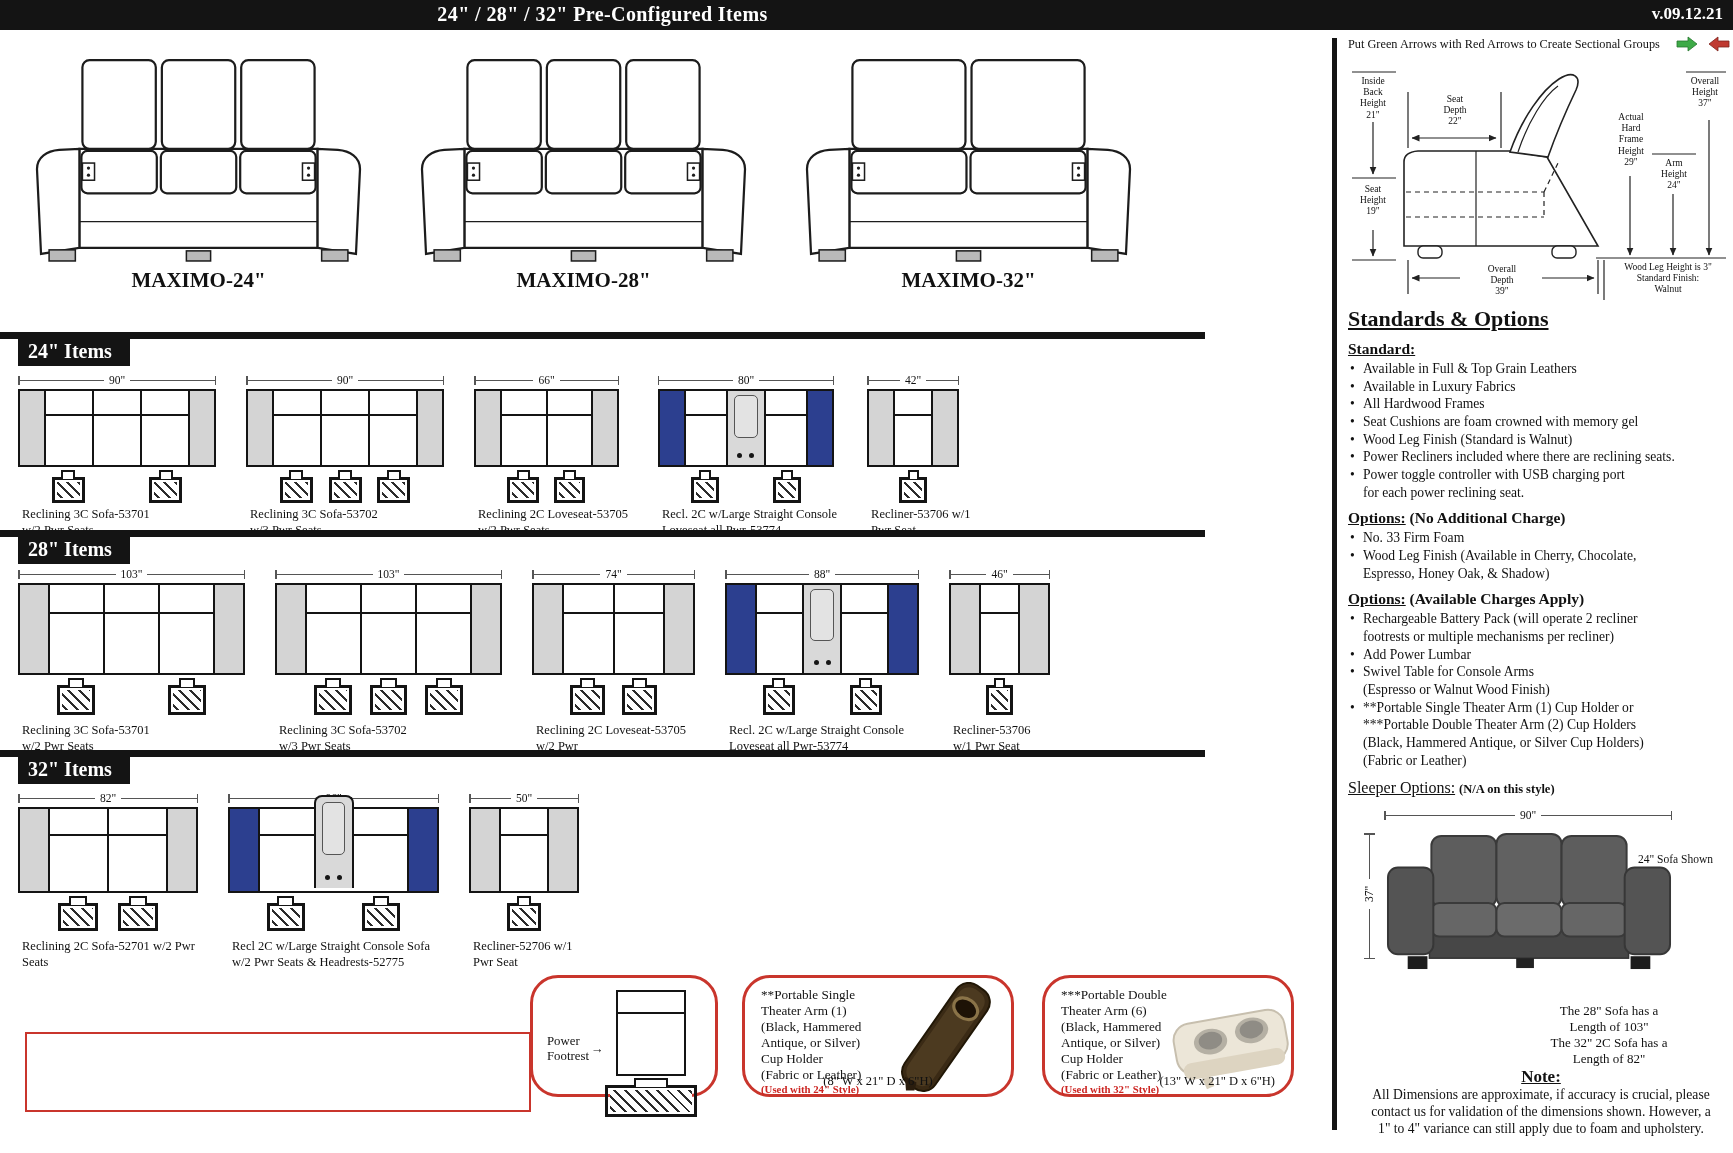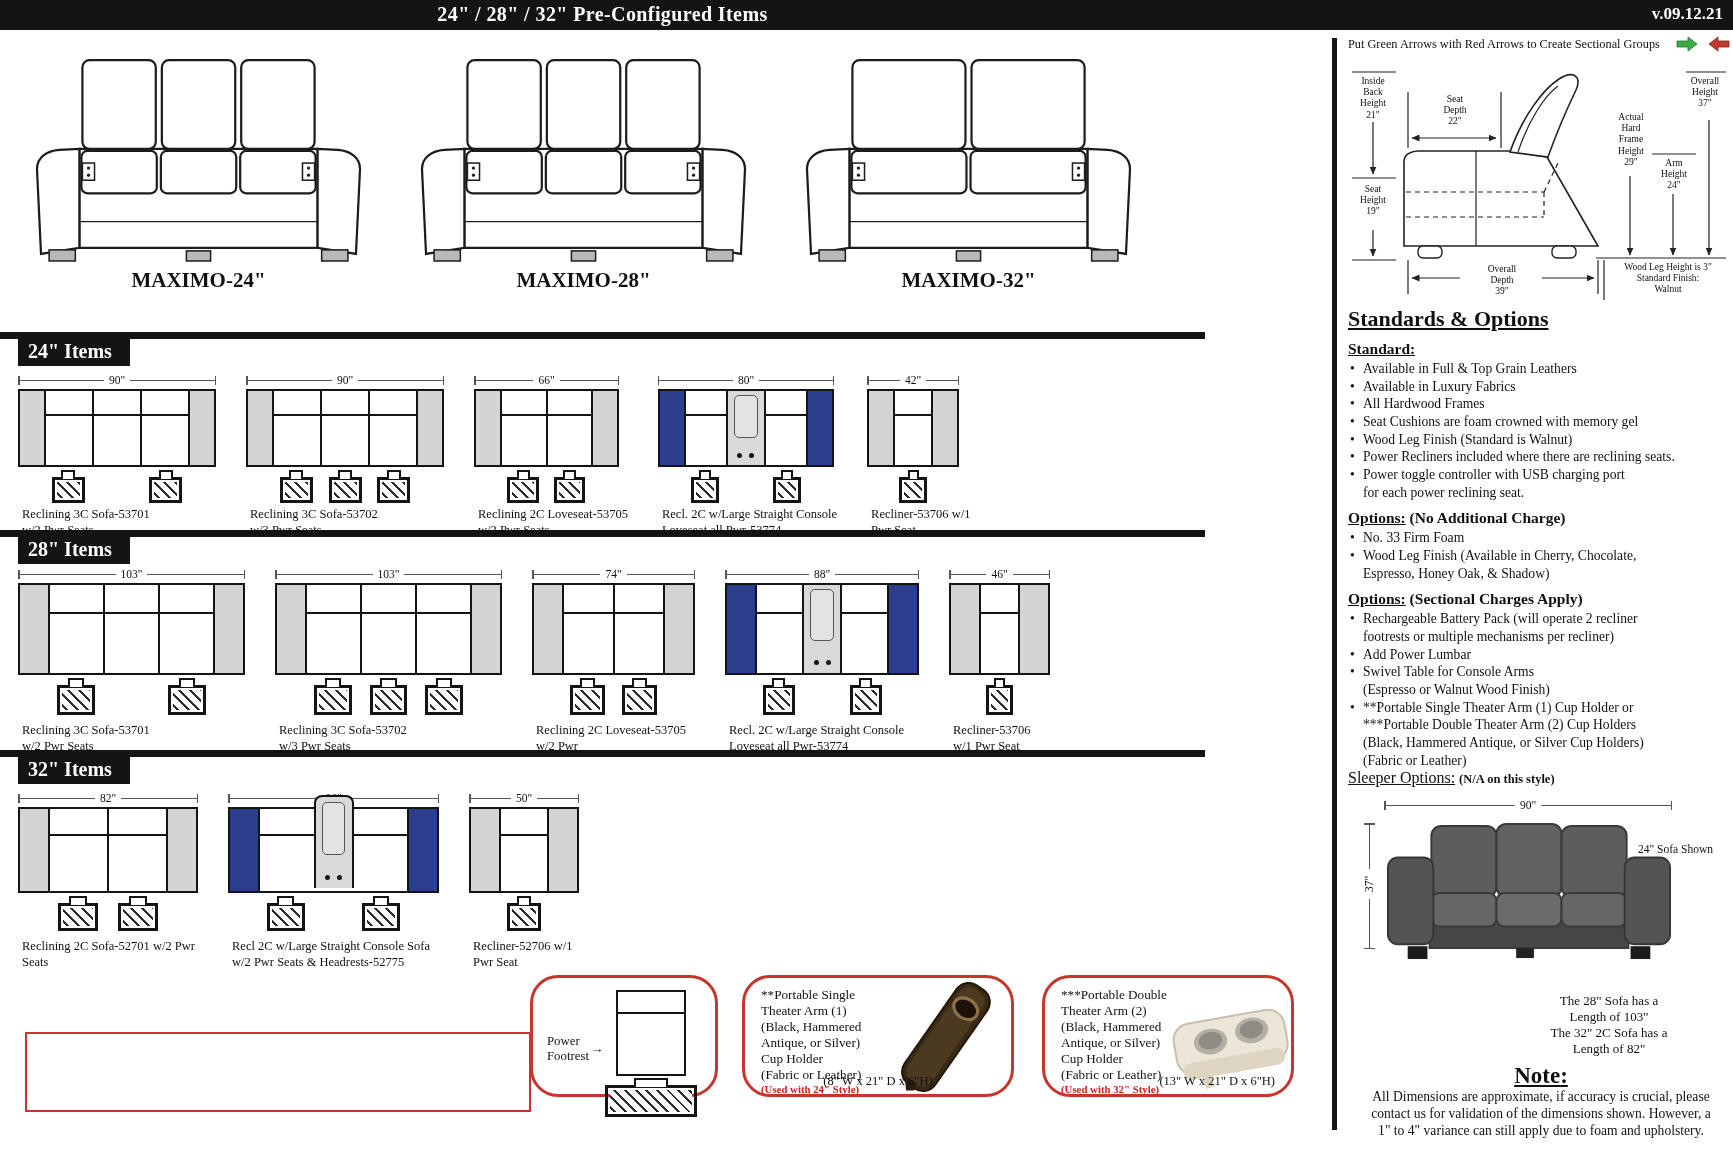--- a/index.html
+++ b/index.html
@@ -51,33 +51,33 @@
   .spec{position:absolute;left:1346px;top:64px;width:384px;height:252px}
   .spec svg line,.spec svg path.m{stroke:#222;stroke-width:1.2;fill:none}
   .spec .lbl{position:absolute;font-size:9.5px;line-height:1.18;text-align:center;white-space:pre-line}
   .sb{position:absolute;left:1348px;top:306px;width:386px}
   .sb .title{font-size:22px;font-weight:bold;text-decoration:underline;margin:0 0 4px 0}
   .sb .h3{font-size:15.5px;font-weight:bold;margin:8px 0 2px}
   .sb .h3 .u{text-decoration:underline}
   .blist .brow{display:flex;font-size:13.6px;line-height:1.3}
   .blist .bullet{width:13px;flex:none;padding-left:2px}
   .blist .btext{white-space:pre-line}
-  .sleeper{font-size:16px}
+  .sleeper{margin-top:10px;font-size:16px}
   .sleeper .u{text-decoration:underline}
   .sleeper .sub{font-size:12.5px;font-weight:bold}
   .photo{position:relative;margin-top:12px;height:198px}
   .photo .pdim{position:absolute;left:36px;top:0;width:288px}
   .vdim{position:absolute;left:14px;top:24px;width:16px;height:126px}
   .vline{position:absolute;left:7px;top:0;bottom:0;width:1.3px;background:#555}
   .vline::before,.vline::after{content:"";position:absolute;left:-5px;width:11px;height:1.3px;background:#555}
   .vline::before{top:0}.vline::after{bottom:0}
   .vtxt{position:absolute;left:-8px;top:calc(50% - 8px);width:30px;text-align:center;font-size:11.5px;background:#fff;transform:rotate(-90deg)}
   .pcaption{position:absolute;right:0px;top:44px;width:96px;font-size:11.5px;line-height:1.2}
   .lennote{width:250px;margin:-4px 0 0 auto;text-align:center;font-size:13px;line-height:1.22;white-space:pre-line}
-  .notehead{text-align:center;font-size:23px;font-weight:bold;text-decoration:underline;margin-top:6px}
+  .notehead{text-align:center;font-size:17px;font-weight:bold;text-decoration:underline;}
   .notetext{text-align:center;font-size:13.6px;line-height:1.25;white-space:pre-line}
 
   
   .stdbox{position:absolute;left:25px;top:1032px;width:482px;height:64px;border:2.6px solid #c9352c;background:#fff;padding:6px 10px;box-sizing:content-box}
   .stdbox .line{font-size:14.8px;font-weight:bold;margin:5px 0}
   .rbox{position:absolute;top:975px;height:122px;border:3px solid #c9352c;border-radius:28px;background:#fff;box-sizing:border-box}
   .frbox{left:530px;width:188px}
   .fr-diagram{position:absolute;right:18px;top:12px;display:flex;flex-direction:column;align-items:center}
   .fr-seat{width:66px;height:82px;border:2.6px solid #141414}
   .fr-seat .bk2{height:24%;border-bottom:2.6px solid #141414}
@@ -573,21 +573,21 @@
           <ellipse cx="61" cy="18" rx="13" ry="10" fill="#1d1206" stroke="#8a7348" stroke-width="3.2"></ellipse>
           <path d="M50,110 l9,11 7,-5 -3,-8 z" fill="#2a1d0e"></path>
         </g>
       </svg>
     </div>
     <div class="dims">(8" W x 21" D x 6"H)</div>
   </div>
 
   <div class="rbox tbox tbox2">
     <div class="txt">***Portable Double
-Theater Arm (2)
+Theater Arm (6)
 (Black, Hammered
 Antique, or Silver)
 Cup Holder
 (Fabric or Leather)</div>
     <div class="used" style="top:105px">(Used with 32" Style)</div>
     <div class="armimg" style="right:-4px;top:16px">
       <svg width="128" height="100" viewBox="0 0 130 100">
         <g transform="rotate(-10 65 50)">
           <rect x="8" y="22" width="114" height="52" rx="17" fill="#ece6d8" stroke="#c7bfae" stroke-width="2"></rect>
           <rect x="13" y="62" width="104" height="17" rx="8" fill="#ddd4c1"></rect>
@@ -728,21 +728,21 @@
         </div>
         <div class="brow">
           <span class="bullet">•</span>
           <span class="btext">Wood Leg Finish (Available in Cherry, Chocolate,
 Espresso, Honey Oak, &amp; Shadow)</span>
         </div>
       </div>
 
     <div class="h3">
       <span class="u">Options:</span>
-      <span>(Sectional Charges Apply)</span>
+      <span>(Available Charges Apply)</span>
     </div>
     <div class="blist">
         <div class="brow">
           <span class="bullet">•</span>
           <span class="btext">Rechargeable Battery Pack (will operate 2 recliner
 footrests or multiple mechanisms per recliner)</span>
         </div>
         <div class="brow">
           <span class="bullet">•</span>
           <span class="btext">Add Power Lumbar</span>

